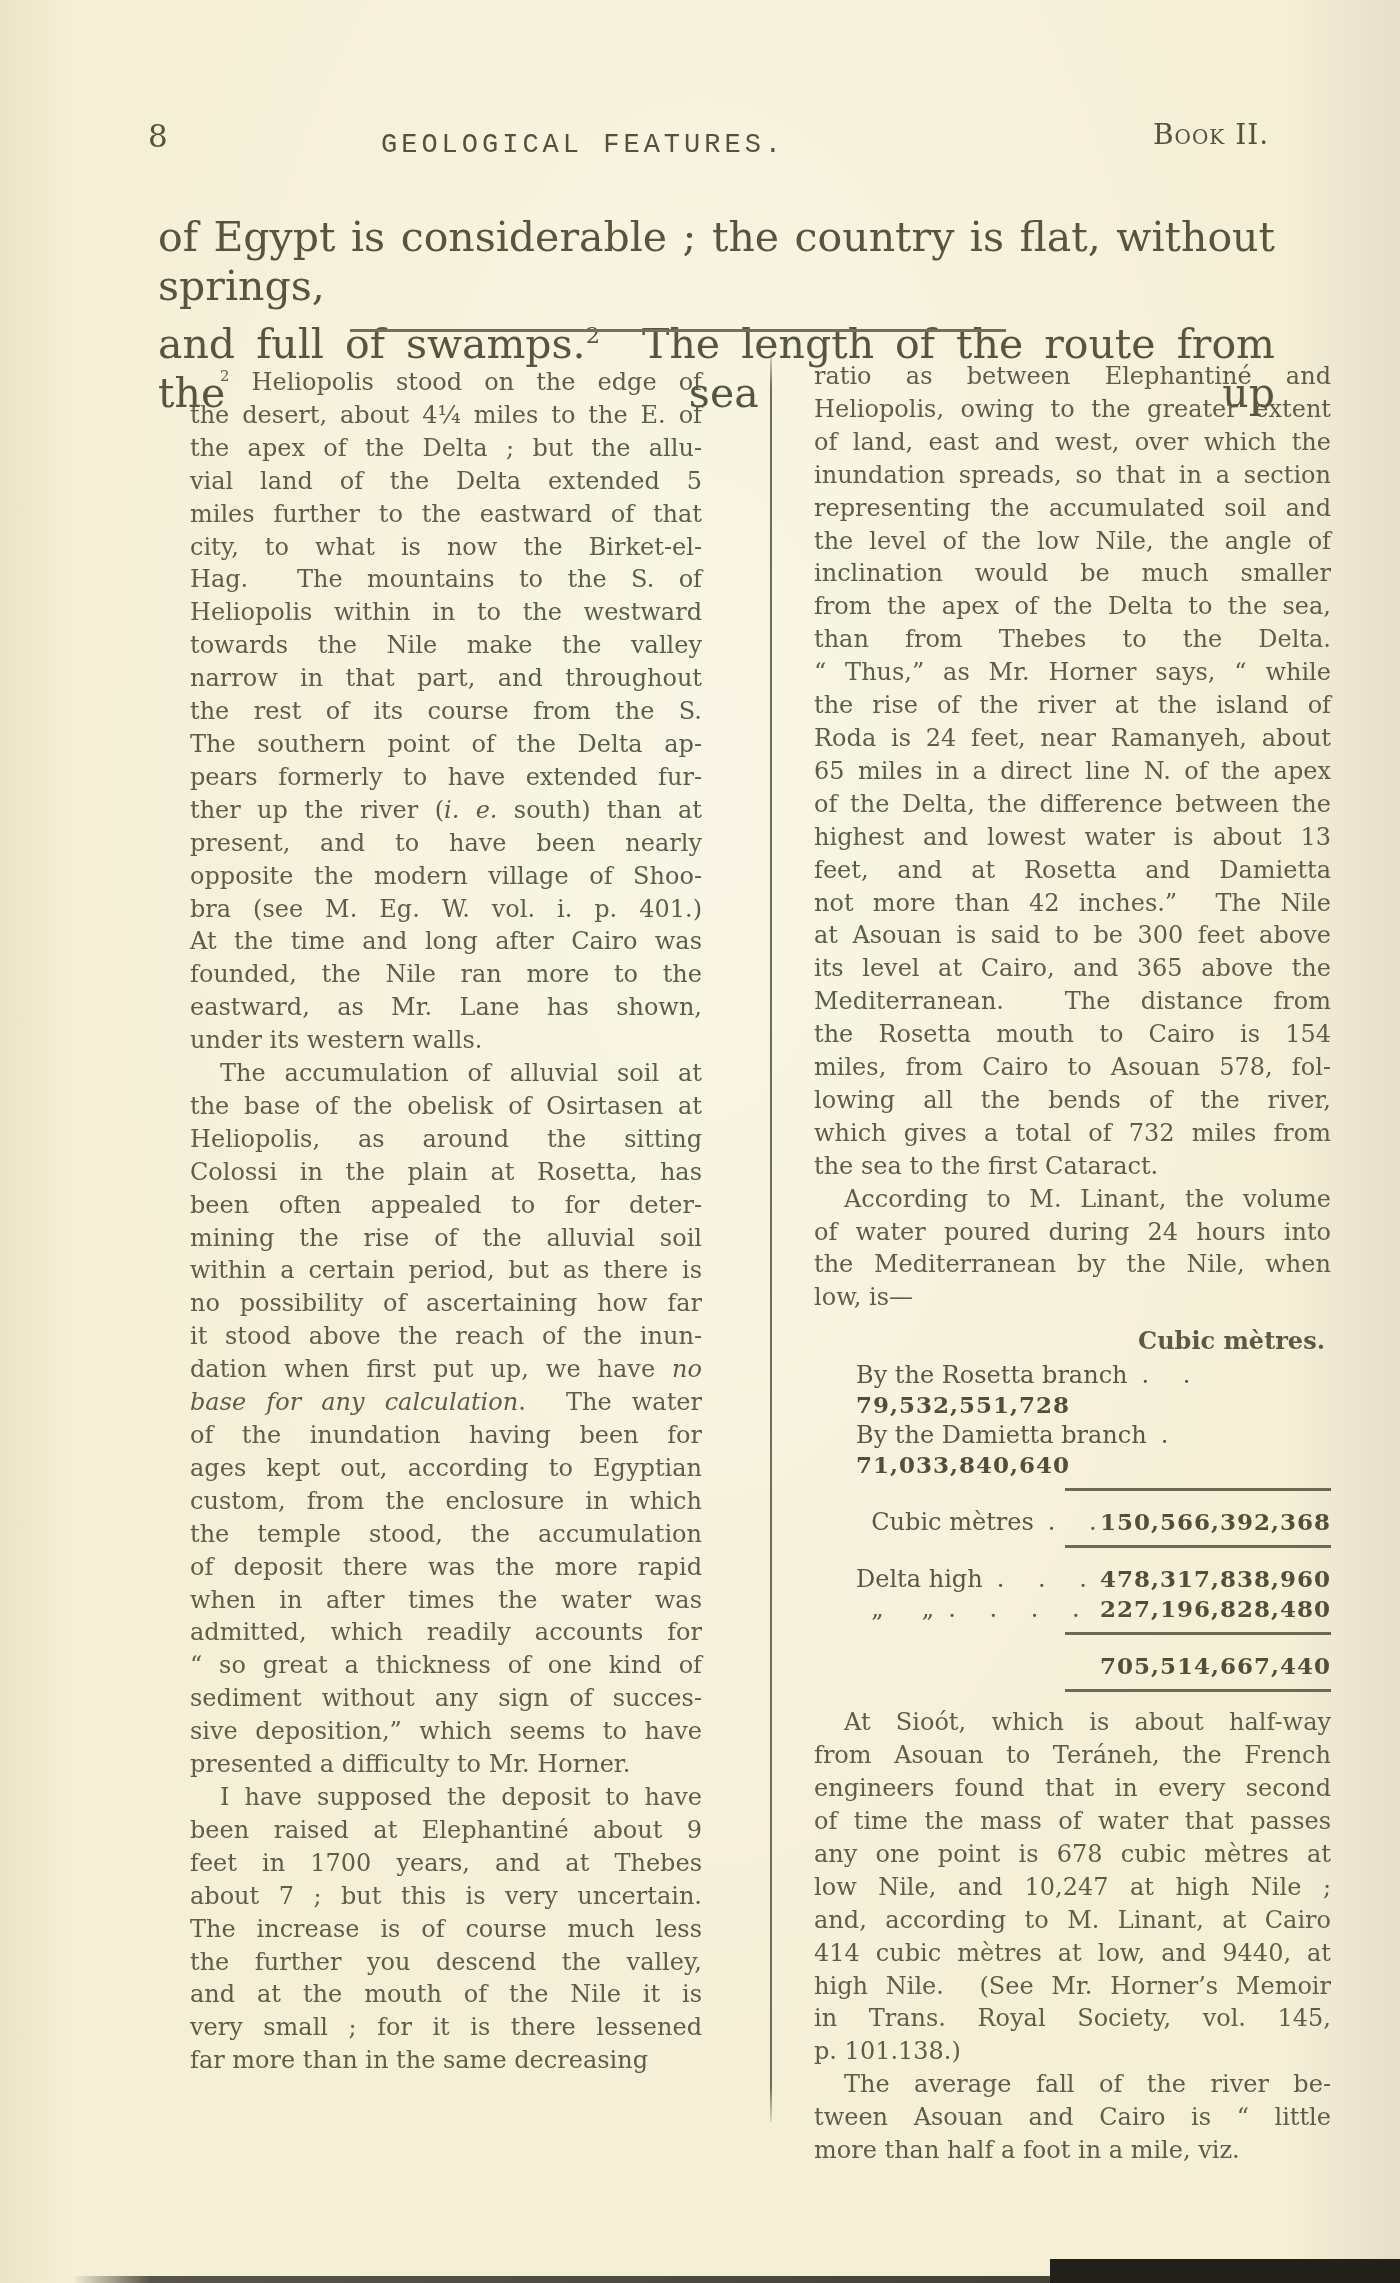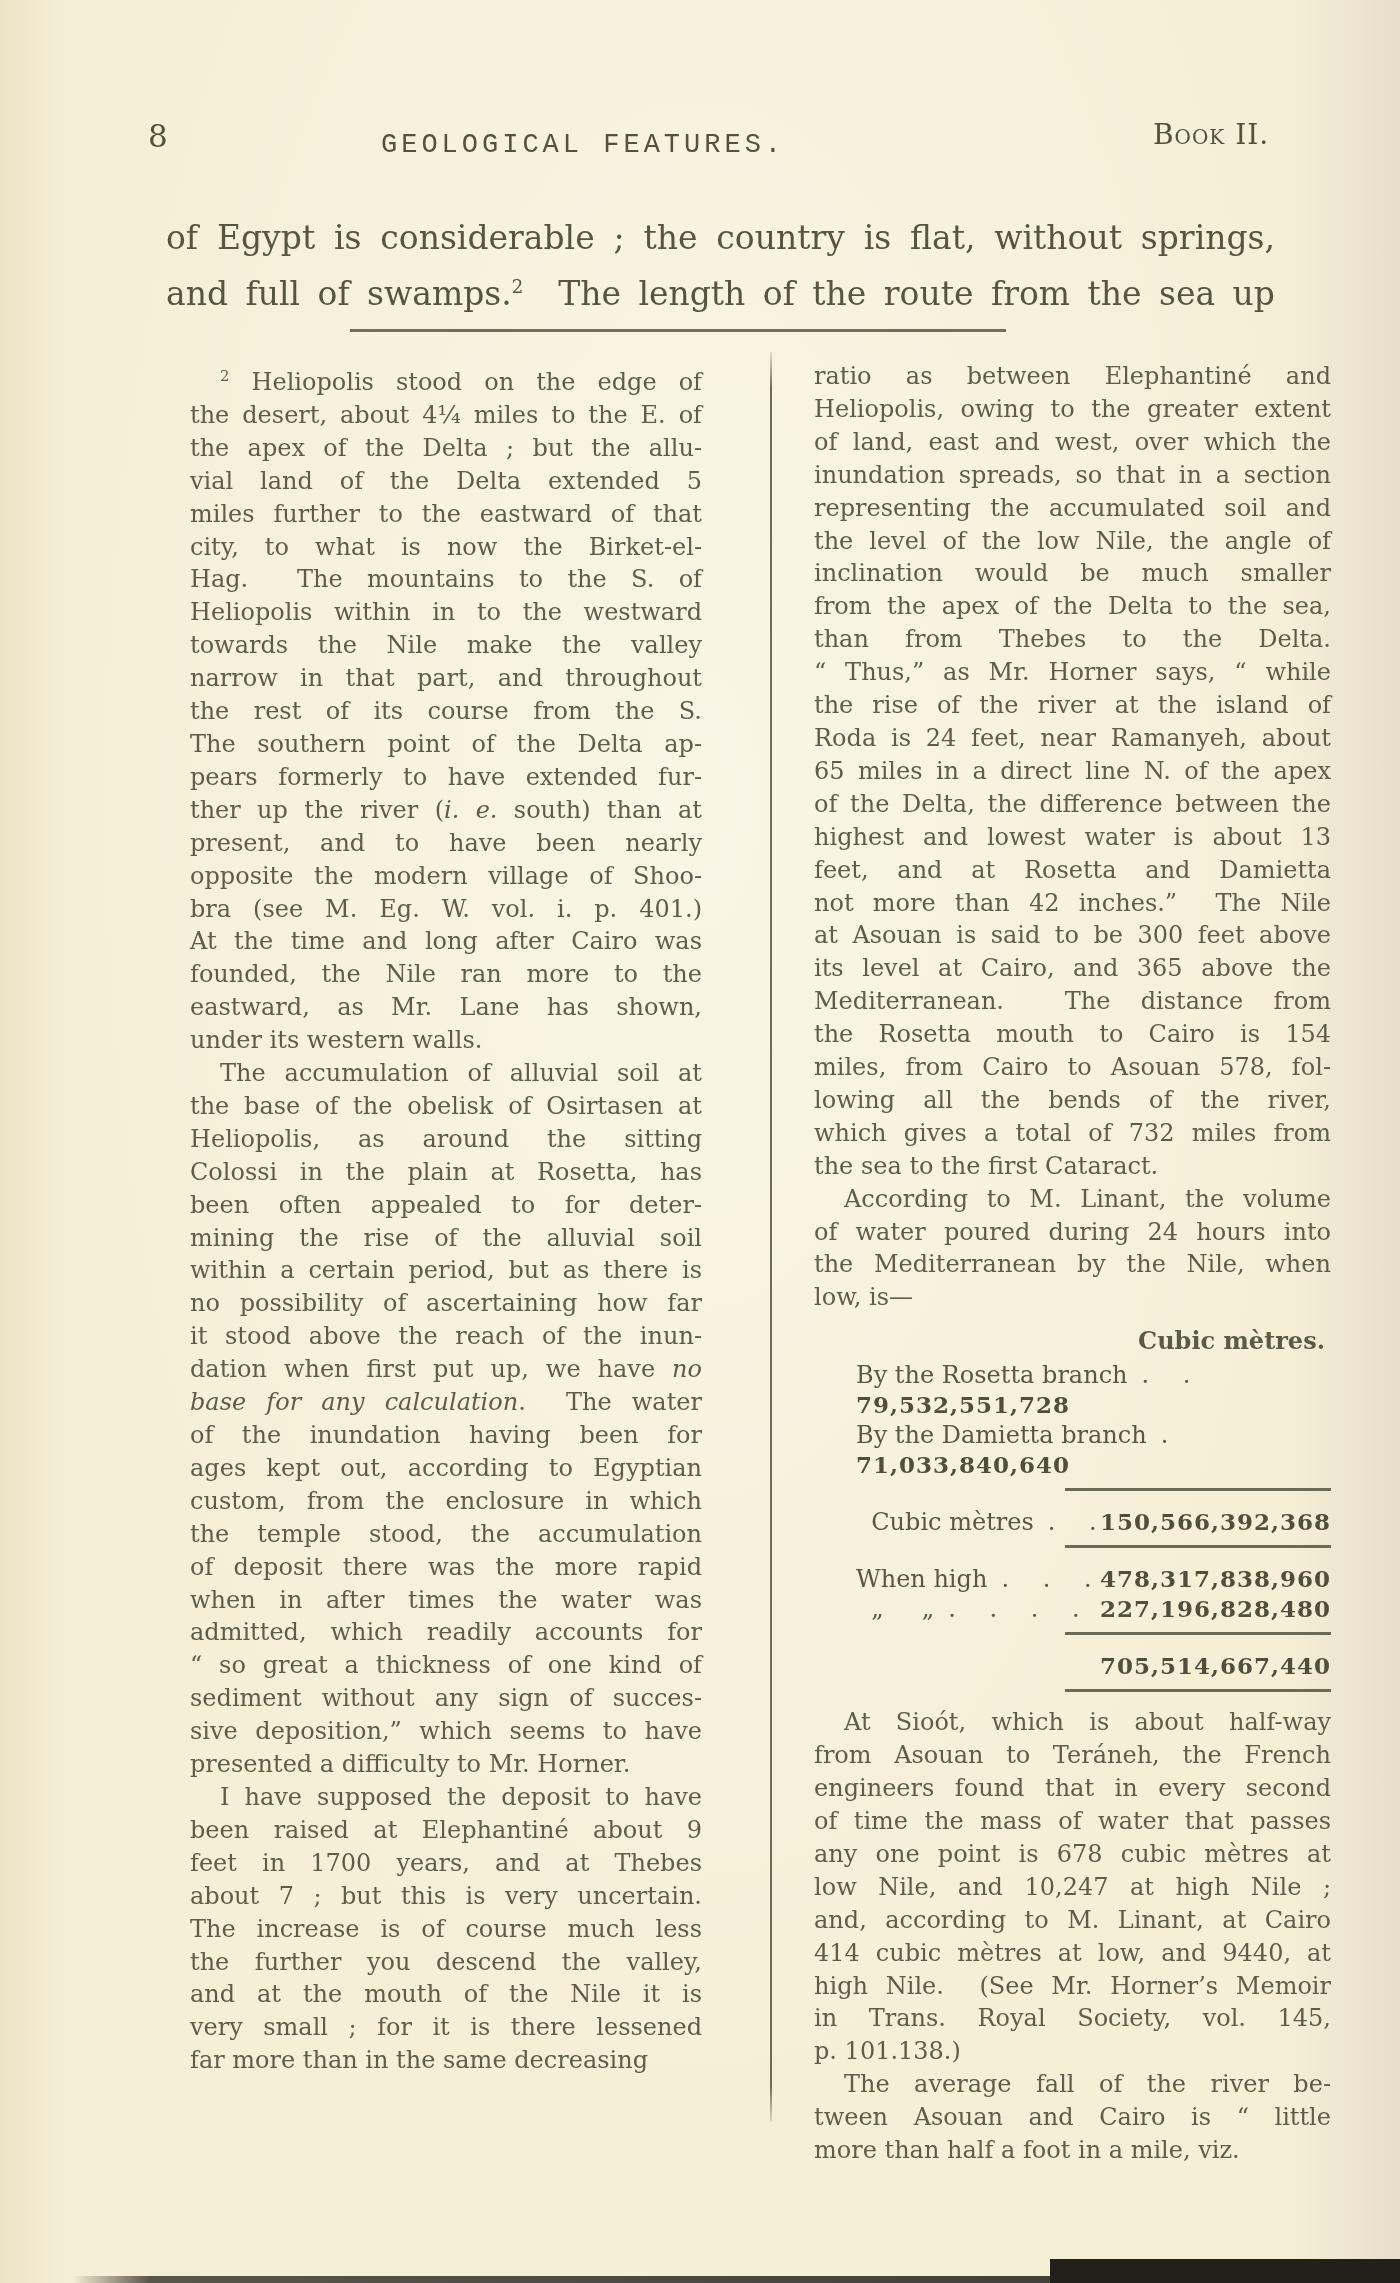--- a/index.html
+++ b/index.html
@@ -12,22 +12,22 @@
       linear-gradient(to right, #ece4c6 0%, #f5efd6 5%, #f5efd6 92%, #e7decb 100%),
       linear-gradient(to bottom, #f8f3da 0%, #f4eed4 60%, #efe7c9 100%),
       #f4eed4;
   }
   
   .hdr-num  { position:absolute; top:118px; left:148px; font-size:31px; color:#53523d; }
   .hdr-title{ position:absolute; top:130px; left:381px; font-size:27px; letter-spacing:4px; color:#53523d; white-space:nowrap;font-family:Liberation Mono, monospace; }
   .hdr-book { position:absolute; top:118px; left:1153px; font-size:28px; font-variant:small-caps; letter-spacing:1px; color:#53523d; }
   
   .body-par { position:absolute; top:213px; left:158px; width:1117px; }
-  .body-line{ font-size:33px; line-height:49px; color:#56553f;
-              text-align:justify; text-align-last:justify;margin-left:8px; }
+  .body-line{ font-size:41px; line-height:49px; color:#56553f;
+              text-align:justify; text-align-last:justify; }
   .body-line sup { font-size:0.55em; }
   
   .fn-sep { position:absolute; top:329px; left:350px; width:656px; height:3px; background:#72705a; }
   
   .fn-left  { position:absolute; top:360px; left:190px; width:512px; }
   .fn-right { position:absolute; top:360px; left:800px; width:517px;margin-left:14px; }
   .fn-line { font-size:24px; line-height:32.9px; color:#5e5d49;
              text-align:justify; text-align-last:justify; }
   .fn-line.end { text-align-last:left; }
   .fn-line.indent { padding-left:30px; }
@@ -169,21 +169,21 @@
           <span class="t-label">By the Damietta branch</span>
           <span class="t-dots">.</span>
           <span class="t-value">71,033,840,640</span>
         </div>
           <div class="t-row rule-after gap-before">
           <span class="t-label">&nbsp;&nbsp;Cubic mètres</span>
           <span class="t-dots">. . .</span>
           <span class="t-value">150,566,392,368</span>
         </div>
           <div class="t-row gap-before">
-          <span class="t-label">When high</span>
+          <span class="t-label">Delta high</span>
           <span class="t-dots">. . . . .</span>
           <span class="t-value">478,317,838,960</span>
         </div>
           <div class="t-row rule-after">
           <span class="t-label">&nbsp;&nbsp;„&nbsp;&nbsp;&nbsp;&nbsp;&nbsp;„</span>
           <span class="t-dots">. . . . .</span>
           <span class="t-value">227,196,828,480</span>
         </div>
           <div class="t-row rule-after gap-before">
           <span class="t-label"></span>

